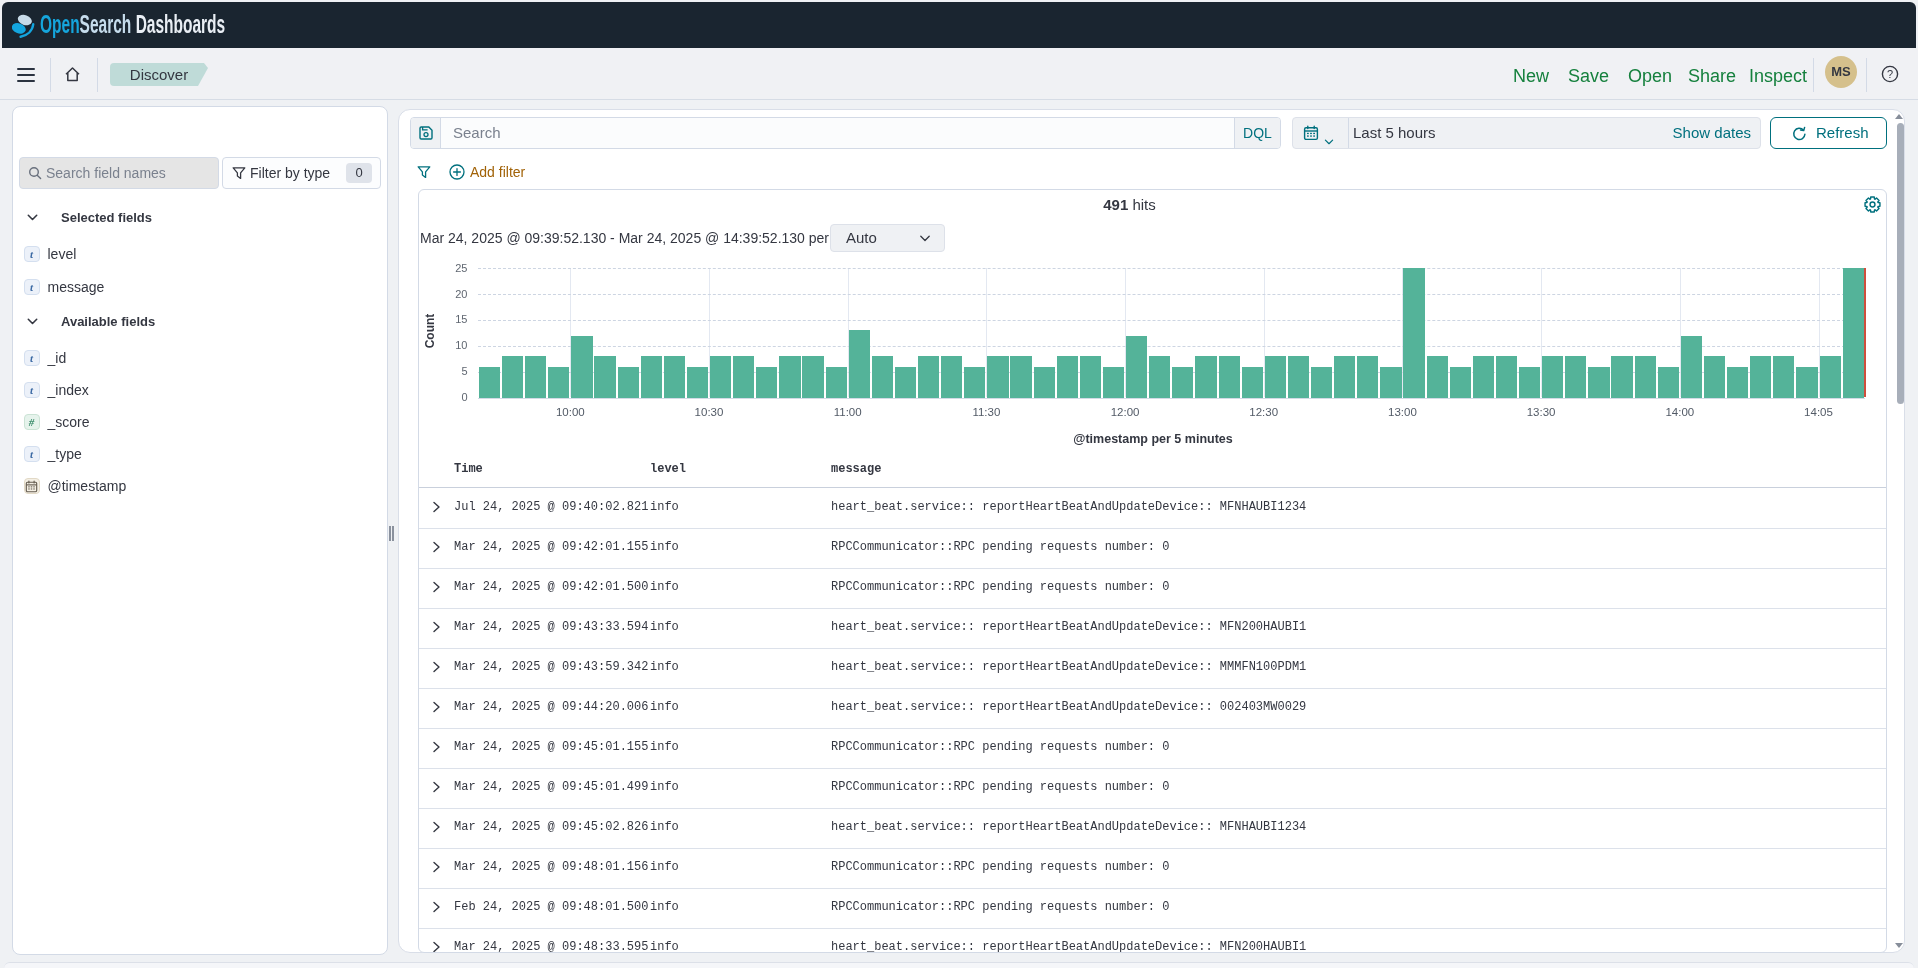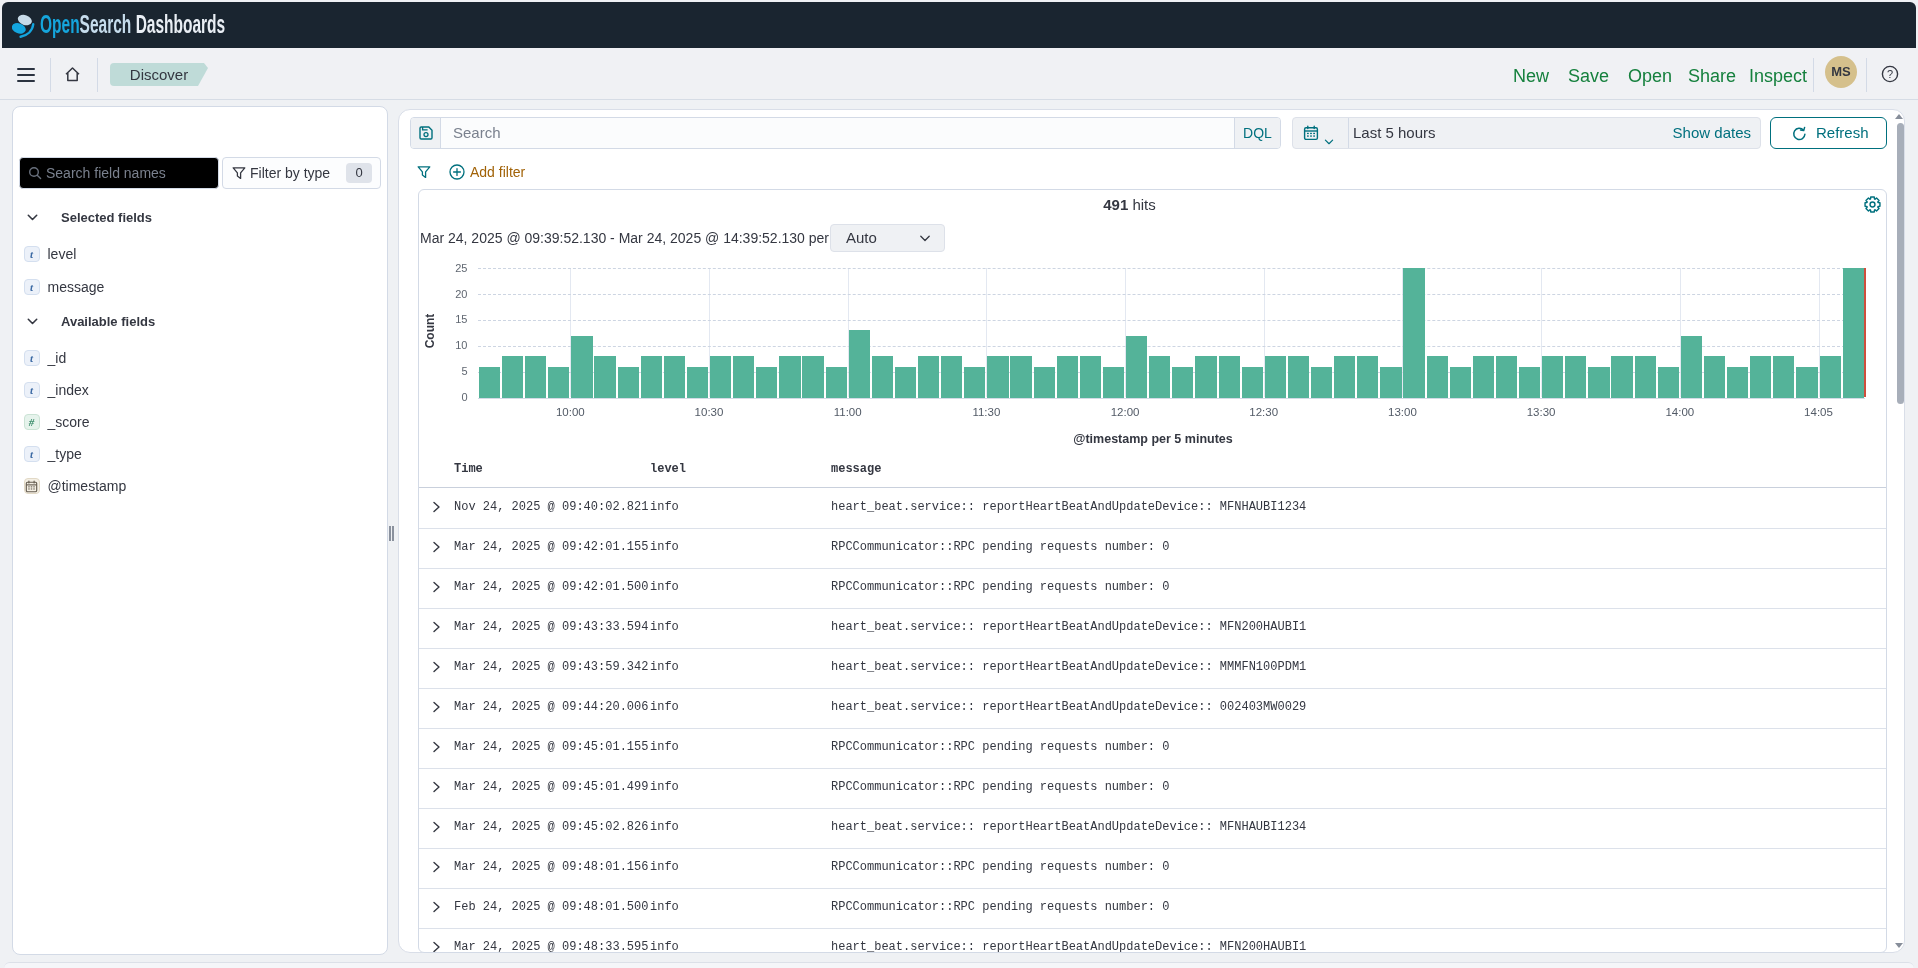--- a/index.html
+++ b/index.html
@@ -18,21 +18,21 @@
   clip-path:polygon(0 0, 94px 0, 98px 5px, 88px 23px, 0 23px); text-align:center; line-height:23px; font-size:15px; color:#343741; }
 .hlink { position:absolute; top:17.5px; font-size:18px; color:#15803d; }
 #avatar { position:absolute; left:1825px; top:8px; width:32px; height:32px; border-radius:50%; background:#D5C08C; text-align:center; line-height:32px; font-size:13px; font-weight:bold; color:#343741; }
 
 #sidebar { position:absolute; left:12px; top:106px; width:376px; height:849px; background:#fff; border:1px solid #D3DAE6; border-radius:8px; }
 #selgrp { position:absolute; left:6px; top:10px; width:362px; height:32px; border:1px solid #D3DAE6; border-radius:4px; background:#EFF1F4; }
 #selgrp .txt { position:absolute; left:9px; line-height:30px; font-size:15px; color:#343741; }
 #selgrp .chev { position:absolute; right:44px; top:11px; }
 #selgrp .sep { position:absolute; right:34px; top:0; width:1px; height:30px; background:#D3DAE6; }
 #selgrp .rfr { position:absolute; right:10px; top:7px; }
-#sbsearch { position:absolute; left:6px; top:50px; width:200px; height:32px; border:1px solid #D3DAE6; border-radius:4px; background:#000000;padding-left:20px; }
+#sbsearch { position:absolute; left:6px; top:50px; width:200px; height:32px; border:1px solid #D3DAE6; border-radius:4px; background:#e5e5e5;padding-left:20px; }
 #sbsearch svg { position:absolute; left:8px; top:8px; }
 #sbsearch .ph { position:absolute; left:26px; line-height:30px; font-size:14px; color:#7A818E; }
 #fltbtn { position:absolute; left:209px; top:50px; width:159px; height:32px; border:1px solid #D3DAE6; border-radius:4px; background:#FCFDFE; }
 #fltbtn svg { position:absolute; left:9px; top:8px; }
 #fltbtn .t { position:absolute; left:27px; line-height:30px; font-size:14px; color:#343741; }
 #fltbtn .badge { position:absolute; right:8px; top:5px; width:26px; height:20px; background:#DFE3EA; border-radius:4px; text-align:center; line-height:20px; font-size:13px; color:#343741; }
 .fsec { position:absolute; left:14px; font-size:13px; font-weight:bold; color:#343741; display:flex; align-items:center; gap:23px; height:16px; }
 .fitem { position:absolute; left:10.5px; height:32px; display:flex; align-items:center; }
 .fbadge { width:16px; height:16px; border:1px solid; border-radius:4px; display:inline-flex; align-items:center; justify-content:center;
   font-family:"Liberation Serif", serif; font-style:italic; font-weight:bold; font-size:11px; flex:0 0 16px; }
@@ -378,21 +378,21 @@
     <div id="thead">
         <span style="left:35.5px">Time</span>
         <span style="left:231.5px">level</span>
         <span style="left:412.5px">message</span>
       </div>
     <div id="theadline"></div>
 <div class="trow" style="top:297.5px">
         <span class="tchev"><svg width="10" height="12" viewBox="0 0 10 12">
             <path d="M3 1.5 L8 6 L3 10.5" fill="none" stroke="#343741" stroke-width="1.4" stroke-linecap="round" stroke-linejoin="round"></path>
           </svg></span>
-        <span class="tcol" style="left:35.5px">Nov 24, 2025 @ 09:40:02.821</span>
+        <span class="tcol" style="left:35.5px">Jul 24, 2025 @ 09:40:02.821</span>
         <span class="tcol" style="left:231.5px">info</span>
         <span class="tcol" style="left:412.5px">heart_beat.service:: reportHeartBeatAndUpdateDevice:: MFNHAUBI1234</span>
       </div>
 <div class="rline" style="top:338.0px"></div>
 <div class="trow" style="top:337.5px">
         <span class="tchev"><svg width="10" height="12" viewBox="0 0 10 12">
             <path d="M3 1.5 L8 6 L3 10.5" fill="none" stroke="#343741" stroke-width="1.4" stroke-linecap="round" stroke-linejoin="round"></path>
           </svg></span>
         <span class="tcol" style="left:35.5px">Mar 24, 2025 @ 09:42:01.155</span>
         <span class="tcol" style="left:231.5px">info</span>

